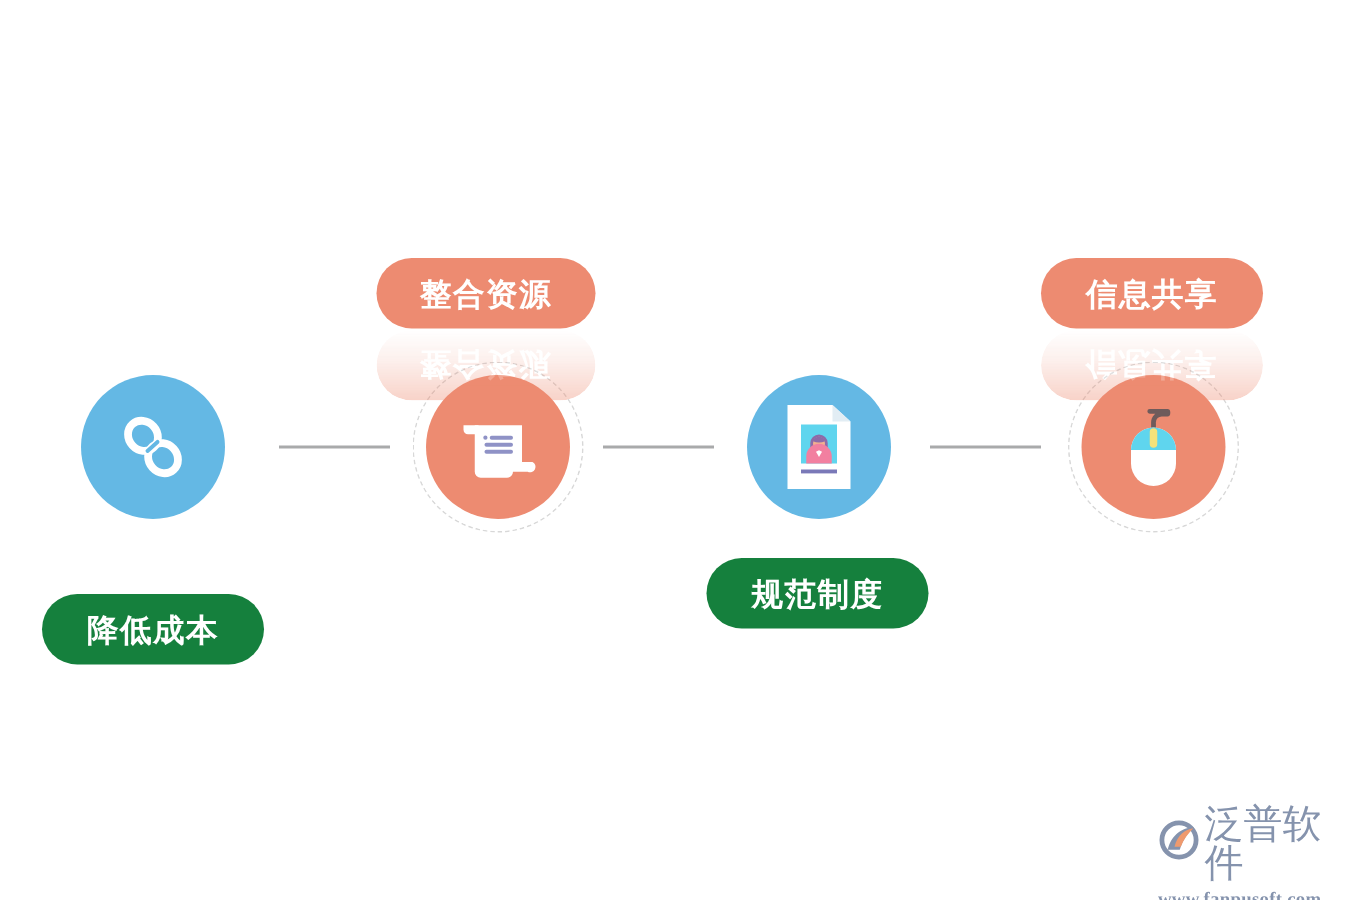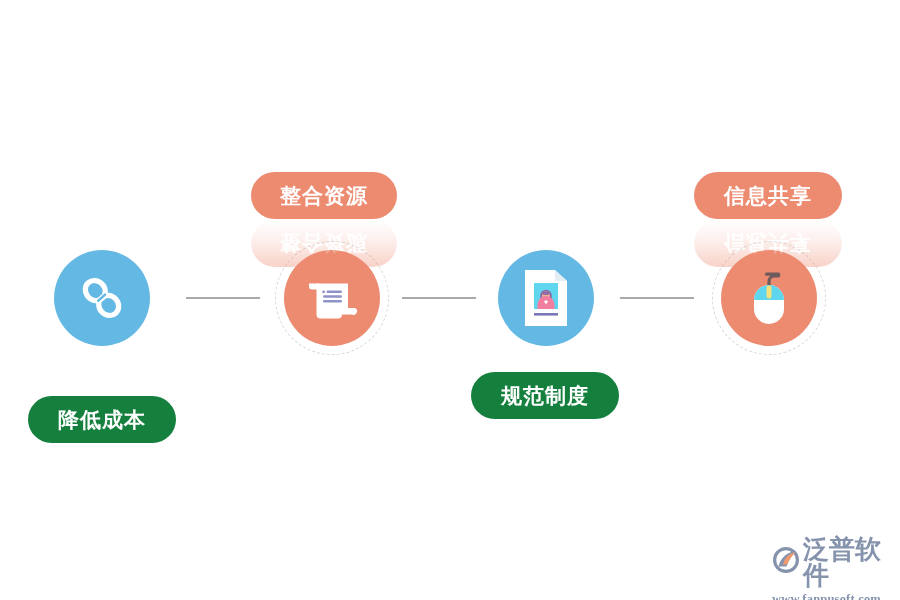--- a/index.html
+++ b/index.html
@@ -119,21 +119,21 @@
     height: 56px;
     z-index: 6;
   }
   #logo .logo-row {
     display: flex;
     align-items: center;
     gap: 3px;
   }
   #logo .logo-text {
     font-size: 26px;
-    font-weight: bold;
+    font-weight: normal;
     color: #8593ad;
     letter-spacing: 0px;
     line-height: 1;
   }
   #logo .logo-url {
     margin-top: 4px;
     font-size: 12.5px;
     font-weight: bold;
     color: #8593ad;
     letter-spacing: 0.2px;

